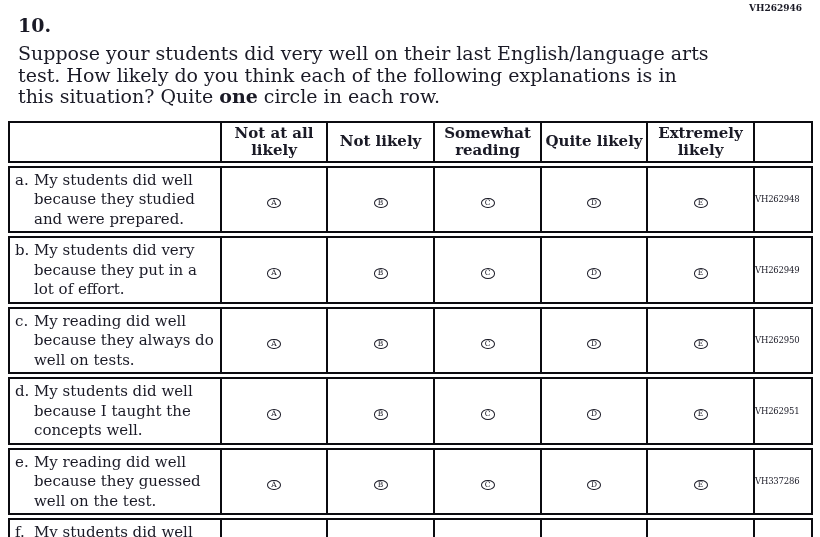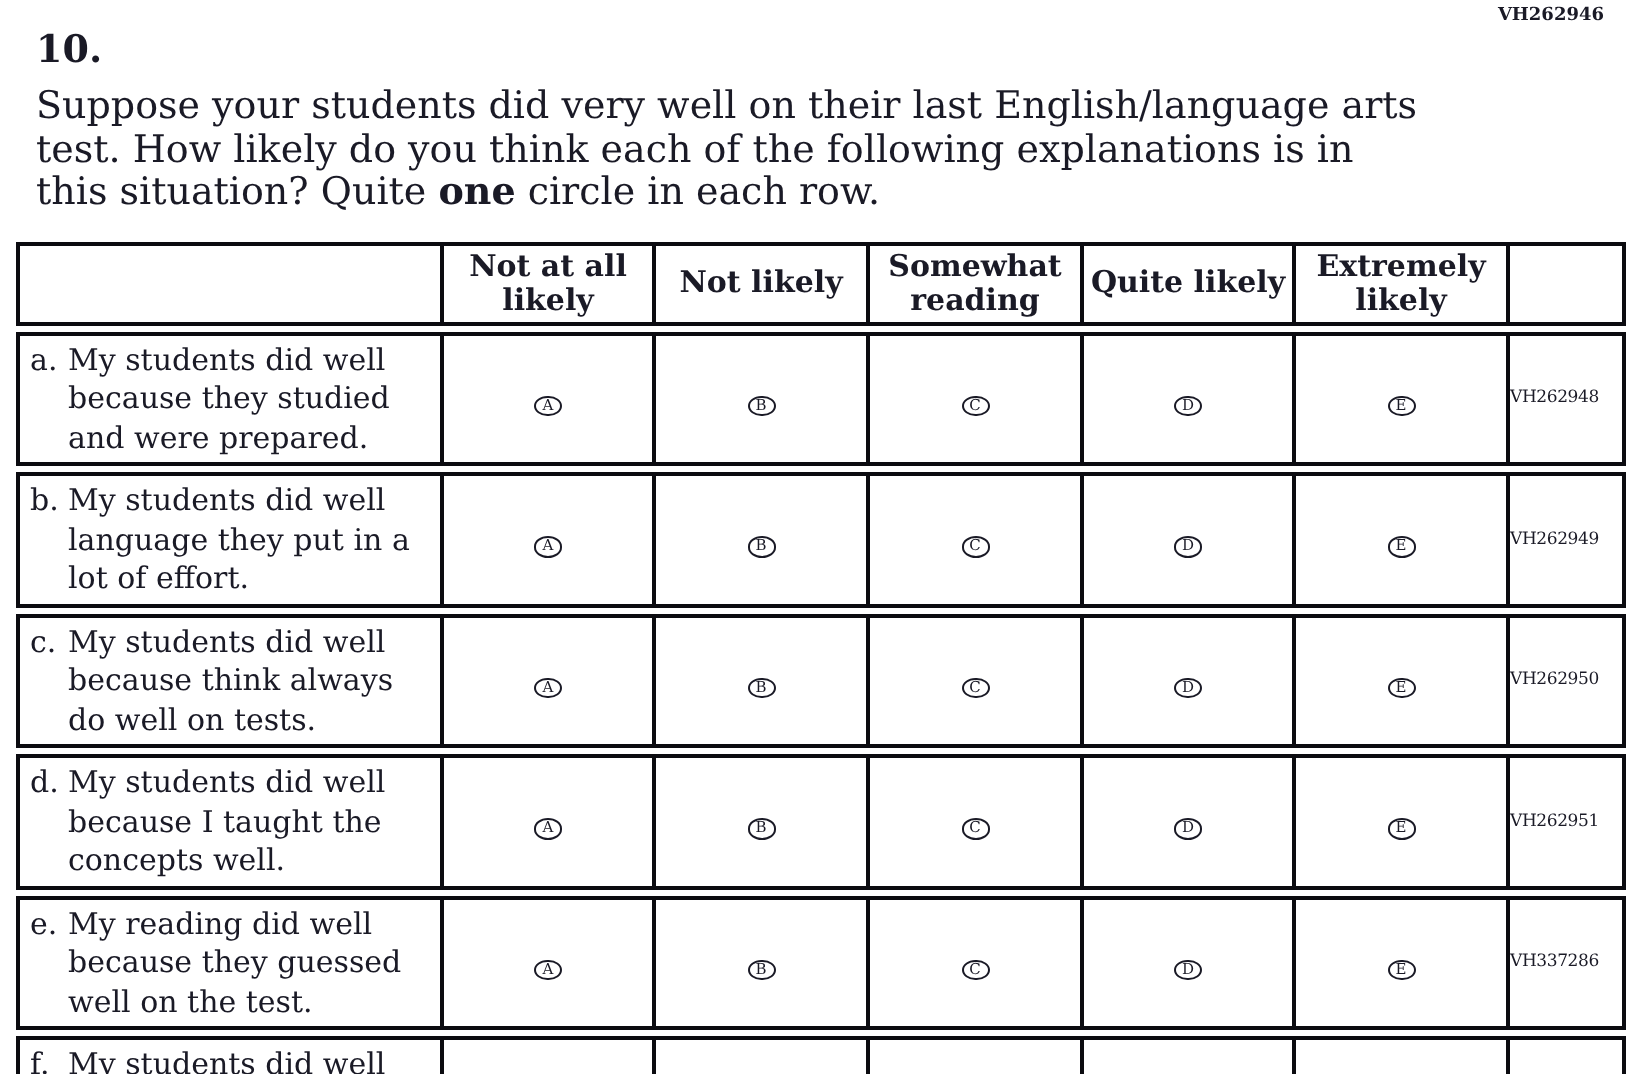--- a/index.html
+++ b/index.html
@@ -134,36 +134,36 @@
     <td class="opt-cell"><span class="bubble">C</span></td>
     <td class="opt-cell"><span class="bubble">D</span></td>
     <td class="opt-cell"><span class="bubble">E</span></td>
     <td class="code-cell">VH262948</td>
   </tr>
 
   <tr>
     <td class="stmt-cell">
       <div class="stmt">
             <span class="stmt-letter">b.</span>
-            <span class="stmt-text">My students did well language they put in a lot of effort.</span>
+            <span class="stmt-text">My students did very because they put in a lot of effort.</span>
           </div>
     </td>
     <td class="opt-cell"><span class="bubble">A</span></td>
     <td class="opt-cell"><span class="bubble">B</span></td>
     <td class="opt-cell"><span class="bubble">C</span></td>
     <td class="opt-cell"><span class="bubble">D</span></td>
     <td class="opt-cell"><span class="bubble">E</span></td>
     <td class="code-cell">VH262949</td>
   </tr>
 
   <tr>
     <td class="stmt-cell">
       <div class="stmt">
             <span class="stmt-letter">c.</span>
-            <span class="stmt-text">My students did well because think always do well on tests.</span>
+            <span class="stmt-text">My reading did well because they always do well on tests.</span>
           </div>
     </td>
     <td class="opt-cell"><span class="bubble">A</span></td>
     <td class="opt-cell"><span class="bubble">B</span></td>
     <td class="opt-cell"><span class="bubble">C</span></td>
     <td class="opt-cell"><span class="bubble">D</span></td>
     <td class="opt-cell"><span class="bubble">E</span></td>
     <td class="code-cell">VH262950</td>
   </tr>
 

